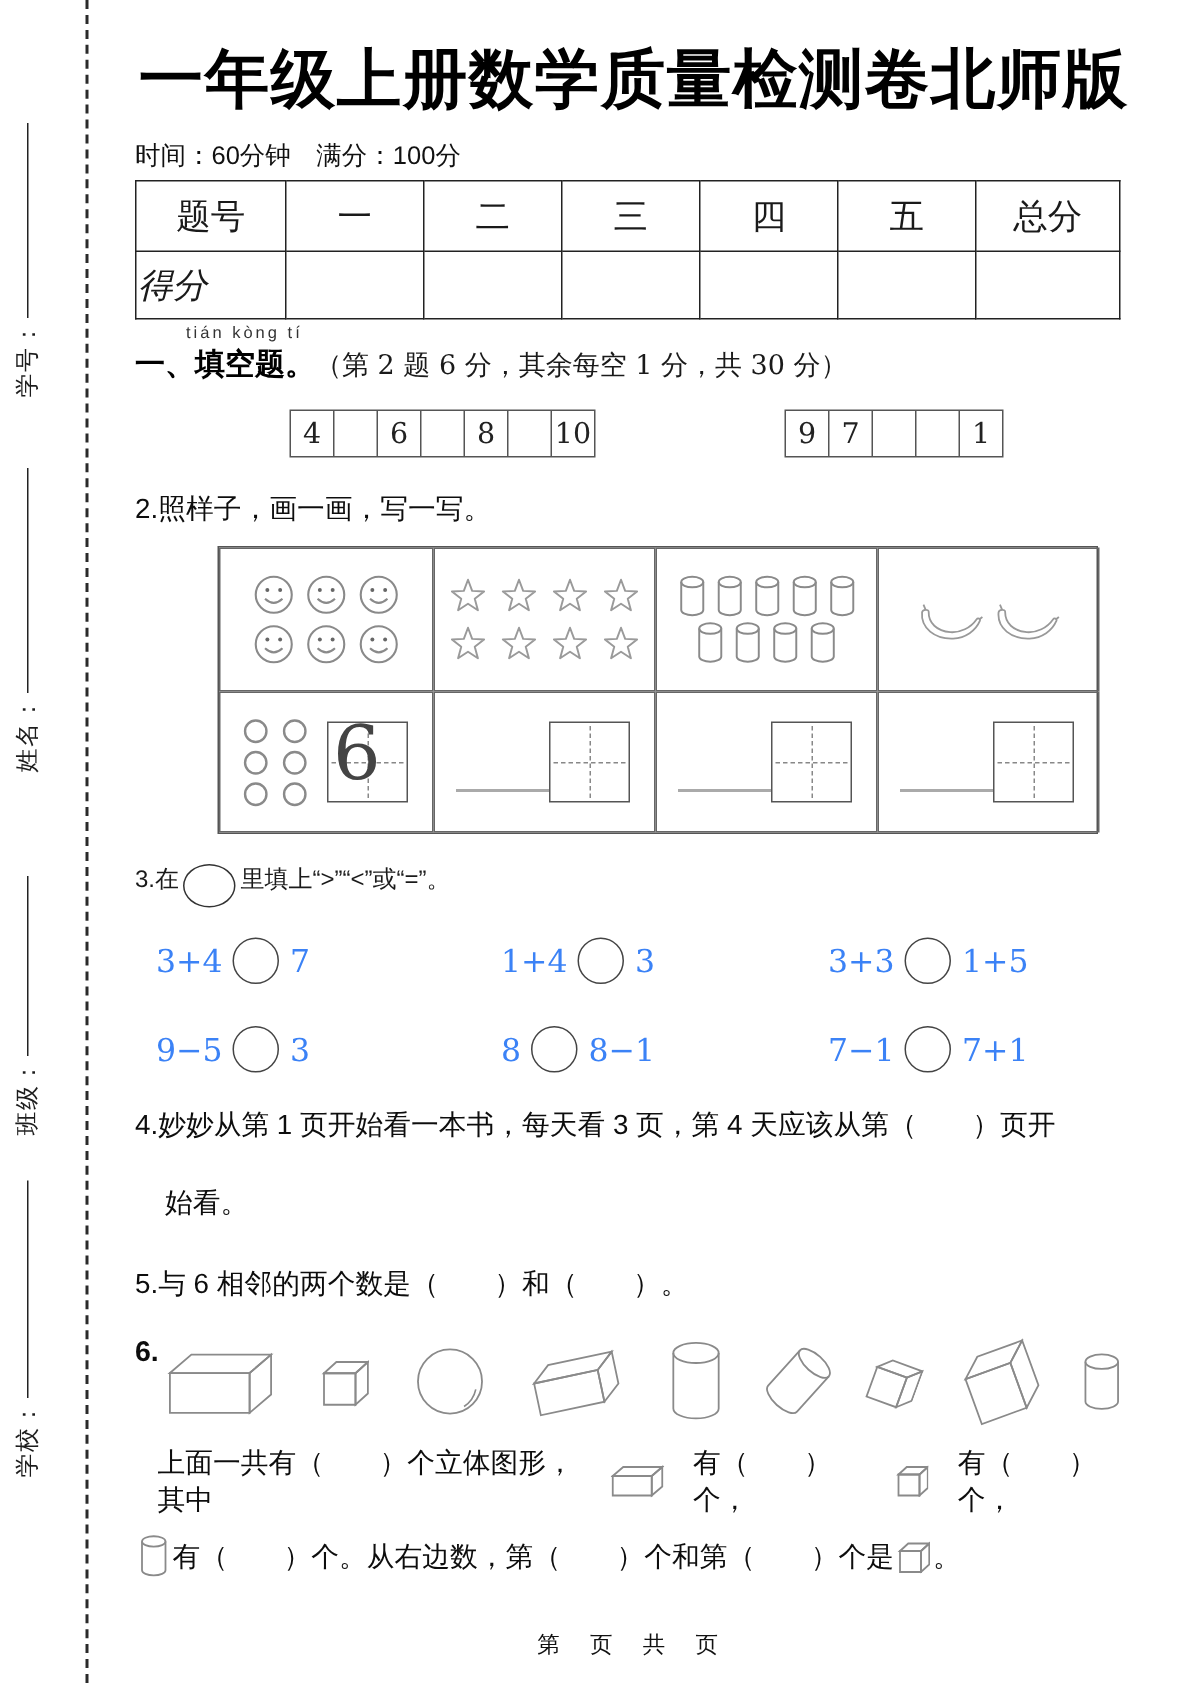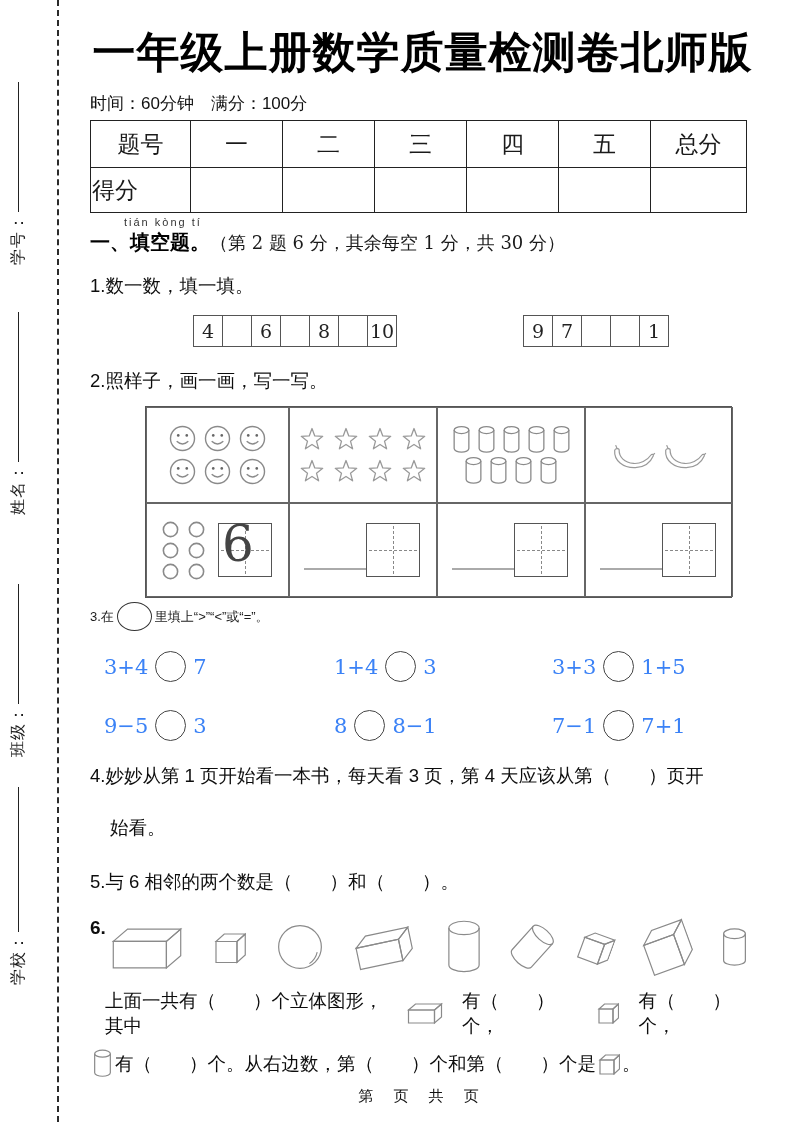--- a/index.html
+++ b/index.html
@@ -19,21 +19,21 @@
   .side-line{display:inline-block;height:1px;border-bottom:1.6px solid #222;vertical-align:4px;margin-left:2px;}
   
   .main{position:absolute;left:90px;top:0;width:665px;}
   .title{margin:24px 0 0 0;text-align:center;font-size:43px;font-weight:bold;letter-spacing:1px;color:#000;}
   .subtitle{margin:16px 0 0 0;text-align:center;font-size:33px;font-weight:bold;color:#000;}
   .meta{margin-top:10px;text-align:left;font-size:17px;color:#111;padding-right:2px;}
   
   table.score{border-collapse:collapse;margin-top:5px;width:656px;table-layout:fixed;}
   table.score th,table.score td{border:1.6px solid #222;font-weight:normal;}
   table.score tr:first-child th{height:44px;font-size:23px;}
-  table.score tr:last-child td{height:42px;font-size:23px;}
+  table.score tr:last-child td{height:42px;font-size:23px;font-style:italic;}
   
   .pinyin{margin:3px 0 0 34px;font-size:11px;color:#333;letter-spacing:2px;}
   .sec-head{margin:1px 0 0 0;font-size:20px;}
   .sec-main{font-weight:bold;color:#000;}
   .sec-note{font-size:18px;font-family:"DejaVu Serif","Liberation Serif",serif;}
   
   .q-label{margin-top:17px;font-size:18.5px;color:#0d0d0d;}
   .strips{display:flex;margin-top:17px;align-items:flex-start;}
   .strip{display:inline-flex;border:1.6px solid #555;background:#fff;}
   .strip .cell{
@@ -60,21 +60,21 @@
   .tian::before{content:"";position:absolute;left:50%;top:2px;bottom:2px;border-left:1px dashed #888;}
   .tian::after{content:"";position:absolute;top:50%;left:2px;right:2px;border-top:1px dashed #888;}
   .tian .digit{
     position:absolute;left:3px;top:-7px;font-size:50px;line-height:1.1;
     font-family:"DejaVu Serif","Liberation Serif",serif;color:#444;z-index:1;
   }
   .ans .tian{margin-left:auto;margin-right:2px;}
   .ans-first{gap:12px;}
   .blankline{display:inline-block;width:62px;border-bottom:2px solid #aaa;height:1px;margin-top:36px;}
   
-  .q3-head{margin-top:4px;font-size:13px;display:flex;align-items:center;}
+  .q3-head{margin-top:20px;font-size:16px;display:flex;}
   .head-circle{display:inline-block;width:33px;height:27px;border:1.4px solid #333;border-radius:50%;margin:0 3px;}
   .q3-grid{margin:20px 0 0 14px;display:grid;grid-template-columns:230px 218px auto;row-gap:28px;}
   .q3-item{display:flex;align-items:center;gap:7px;}
   .expr{font-family:"DejaVu Serif","Liberation Serif",serif;font-size:21px;color:#3b82f6;}
   .cmp-circle{display:inline-block;width:29px;height:29px;border:1.4px solid #444;border-radius:50%;}
   
   .q4-line2{margin-top:27px;margin-left:20px;font-size:18.5px;color:#0d0d0d;}
   .q5{margin-top:29px;}
   
   .q6-row{margin-top:23px;display:flex;align-items:center;}
@@ -186,21 +186,20 @@
         <td></td>
       </tr>
     </tbody>
       </table>
 
     <div class="pinyin">tián kòng  tí</div>
     <div class="sec-head">
       <span class="sec-main">一、填空题。</span><span class="sec-note">（第 2 题 6 分，其余每空 1 分，共 30 分）</span>
     </div>
 
-    <div class="q-label">1.数一数，填一填。</div>
     <div class="strips">
       <div class="strip strip1">
         <span class="cell">4</span>
         <span class="cell"></span>
         <span class="cell">6</span>
         <span class="cell"></span>
         <span class="cell">8</span>
         <span class="cell"></span>
         <span class="cell">10</span>
       </div>

